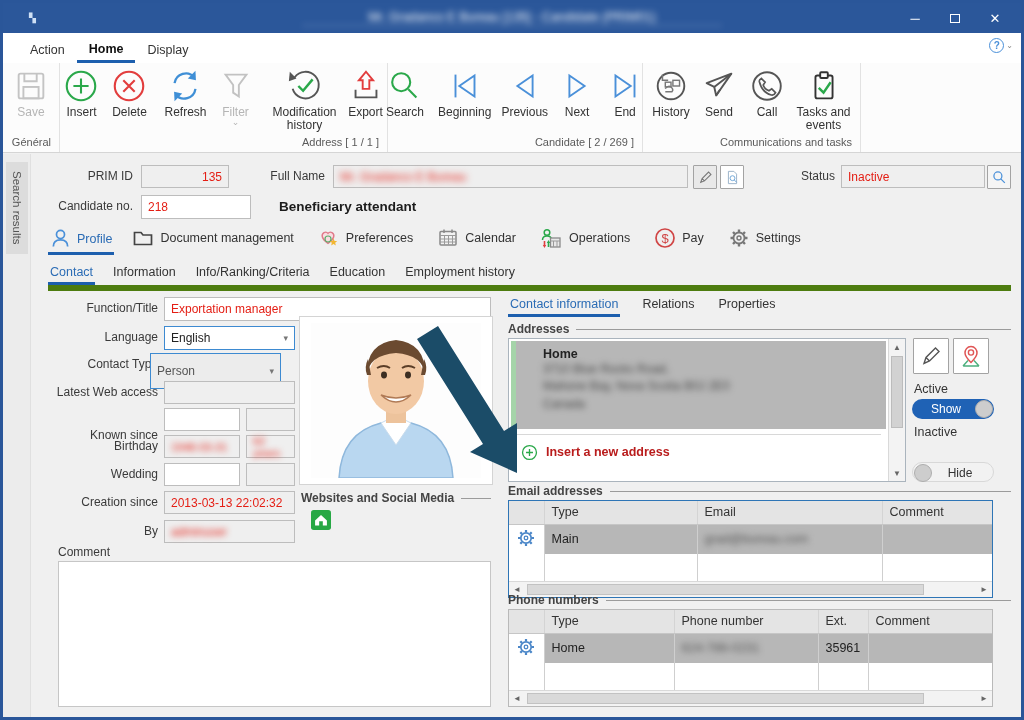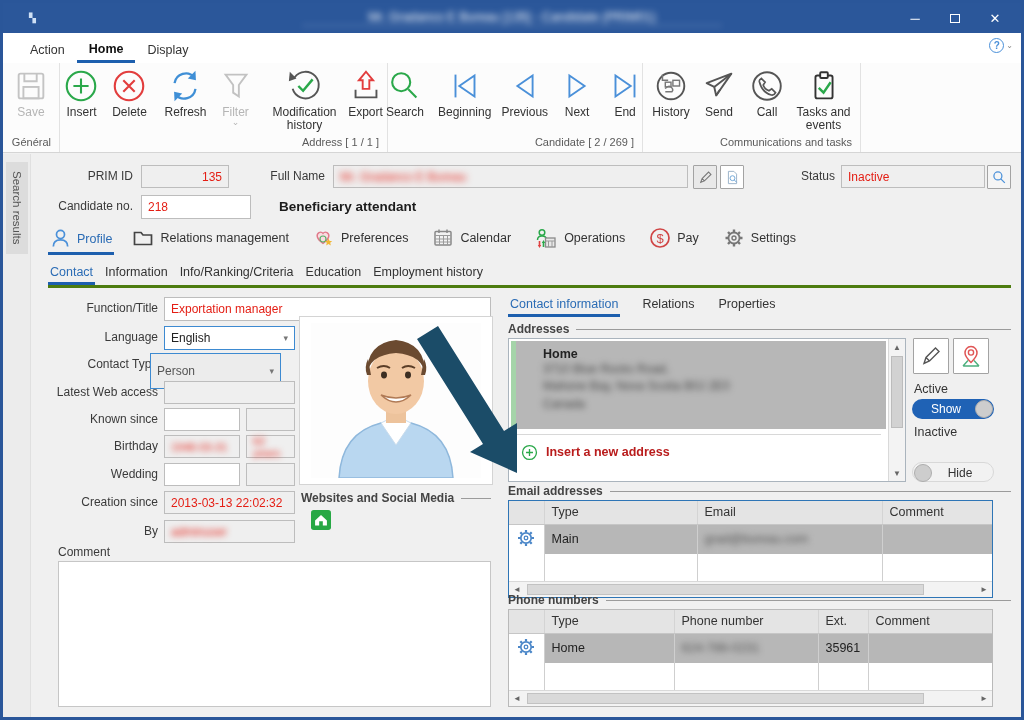--- a/index.html
+++ b/index.html
@@ -343,21 +343,21 @@
               <circle cx="11" cy="6.8" r="4.2"></circle>
               <path d="M3.5 19.5 Q3.5 12.5 11 12.5 Q18.5 12.5 18.5 19.5"></path>
             </g>
           </svg>
         <span>Profile</span>
       </div>
       <div class="tab">
         <svg width="22" height="22" viewBox="0 0 22 22">
             <path d="M2.5 17.5 V5.5 H9 L11 8 H19.5 V17.5 Z" stroke="#444" fill="none" stroke-width="1.7"></path>
           </svg>
-        <span>Relations management</span>
+        <span>Document management</span>
       </div>
       <div class="tab" style="margin-left:4px">
         <svg width="22" height="22" viewBox="0 0 22 22">
             <path d="M10 16.5 C3.5 12 2.8 7.5 6 5.6 C8.3 4.3 10 6.4 10 6.4 C10 6.4 11.7 4.3 14 5.6 C17.2 7.5 16.5 12 10 16.5 Z" stroke="#e07a8a" fill="#f9dce1" stroke-width="1.4"></path>
             <circle cx="10" cy="12" r="3" stroke="#57b06a" fill="none" stroke-width="1.2"></circle>
             <polygon points="15.5,11.5 16.6,13.9 19.2,14.1 17.2,15.8 17.8,18.4 15.5,17 13.2,18.4 13.8,15.8 11.8,14.1 14.4,13.9" fill="#f2b632"></polygon>
           </svg>
         <span>Preferences</span>
       </div>
       <div class="tab" style="margin-left:4px">
@@ -395,21 +395,21 @@
             <circle cx="11" cy="11" r="5.5" stroke="#777" fill="none" stroke-width="1.8"></circle>
             <circle cx="11" cy="11" r="2" stroke="#777" fill="none" stroke-width="1.4"></circle>
             <g stroke="#777" stroke-width="2.4">
               <path d="M11 2.5 V5 M11 17 V19.5 M2.5 11 H5 M17 11 H19.5 M5 5 L6.8 6.8 M15.2 15.2 L17 17 M17 5 L15.2 6.8 M6.8 15.2 L5 17"></path>
             </g>
           </svg>
         <span>Settings</span>
       </div>
     </div>
 
-    <div class="abs" style="left:45px;top:108px;right:10px;display:flex;gap:8px;border-bottom:3px solid #4d7c0f">
+    <div class="abs" style="left:45px;top:108px;right:10px;display:flex;gap:16px;border-bottom:6px solid #4d7c0f">
       <div class="tab active" style="gap:0">
           <span>Contact</span>
         </div>
       <div class="tab">
           <span>Information</span>
         </div>
       <div class="tab">
           <span>Info/Ranking/Criteria</span>
         </div>
       <div class="tab">
@@ -433,21 +433,21 @@
 
     <div class="abs lbl" style="left:35px;top:199px;width:120px">Contact Type</div>
     <div class="abs ddl disabled" style="left:147px;top:199px;width:131px;height:36px">
         <span>Person</span>
         <span class="caret">▾</span>
       </div>
 
     <div class="abs lbl" style="left:35px;top:227px;width:120px">Latest Web access</div>
     <div class="abs fld gray" style="left:161px;top:227px;width:131px;height:23px"></div>
 
-    <div class="abs lbl" style="left:35px;top:254px;width:120px">Known since</div>
+    <div class="abs lbl" style="left:35px;top:270px;width:120px">Known since</div>
     <div class="abs fld" style="left:161px;top:254px;width:76px;height:23px"></div>
     <div class="abs fld gray" style="left:243px;top:254px;width:49px;height:23px"></div>
 
     <div class="abs lbl" style="left:35px;top:281px;width:120px">Birthday</div>
     <div class="abs fld gray" style="left:161px;top:281px;width:76px;height:23px">
         <span class="red blur" style="font-size:11px">1948-03-31</span>
       </div>
     <div class="abs fld gray" style="left:243px;top:281px;width:49px;height:23px">
         <span class="red blur" style="font-size:11px">62 years</span>
       </div>

